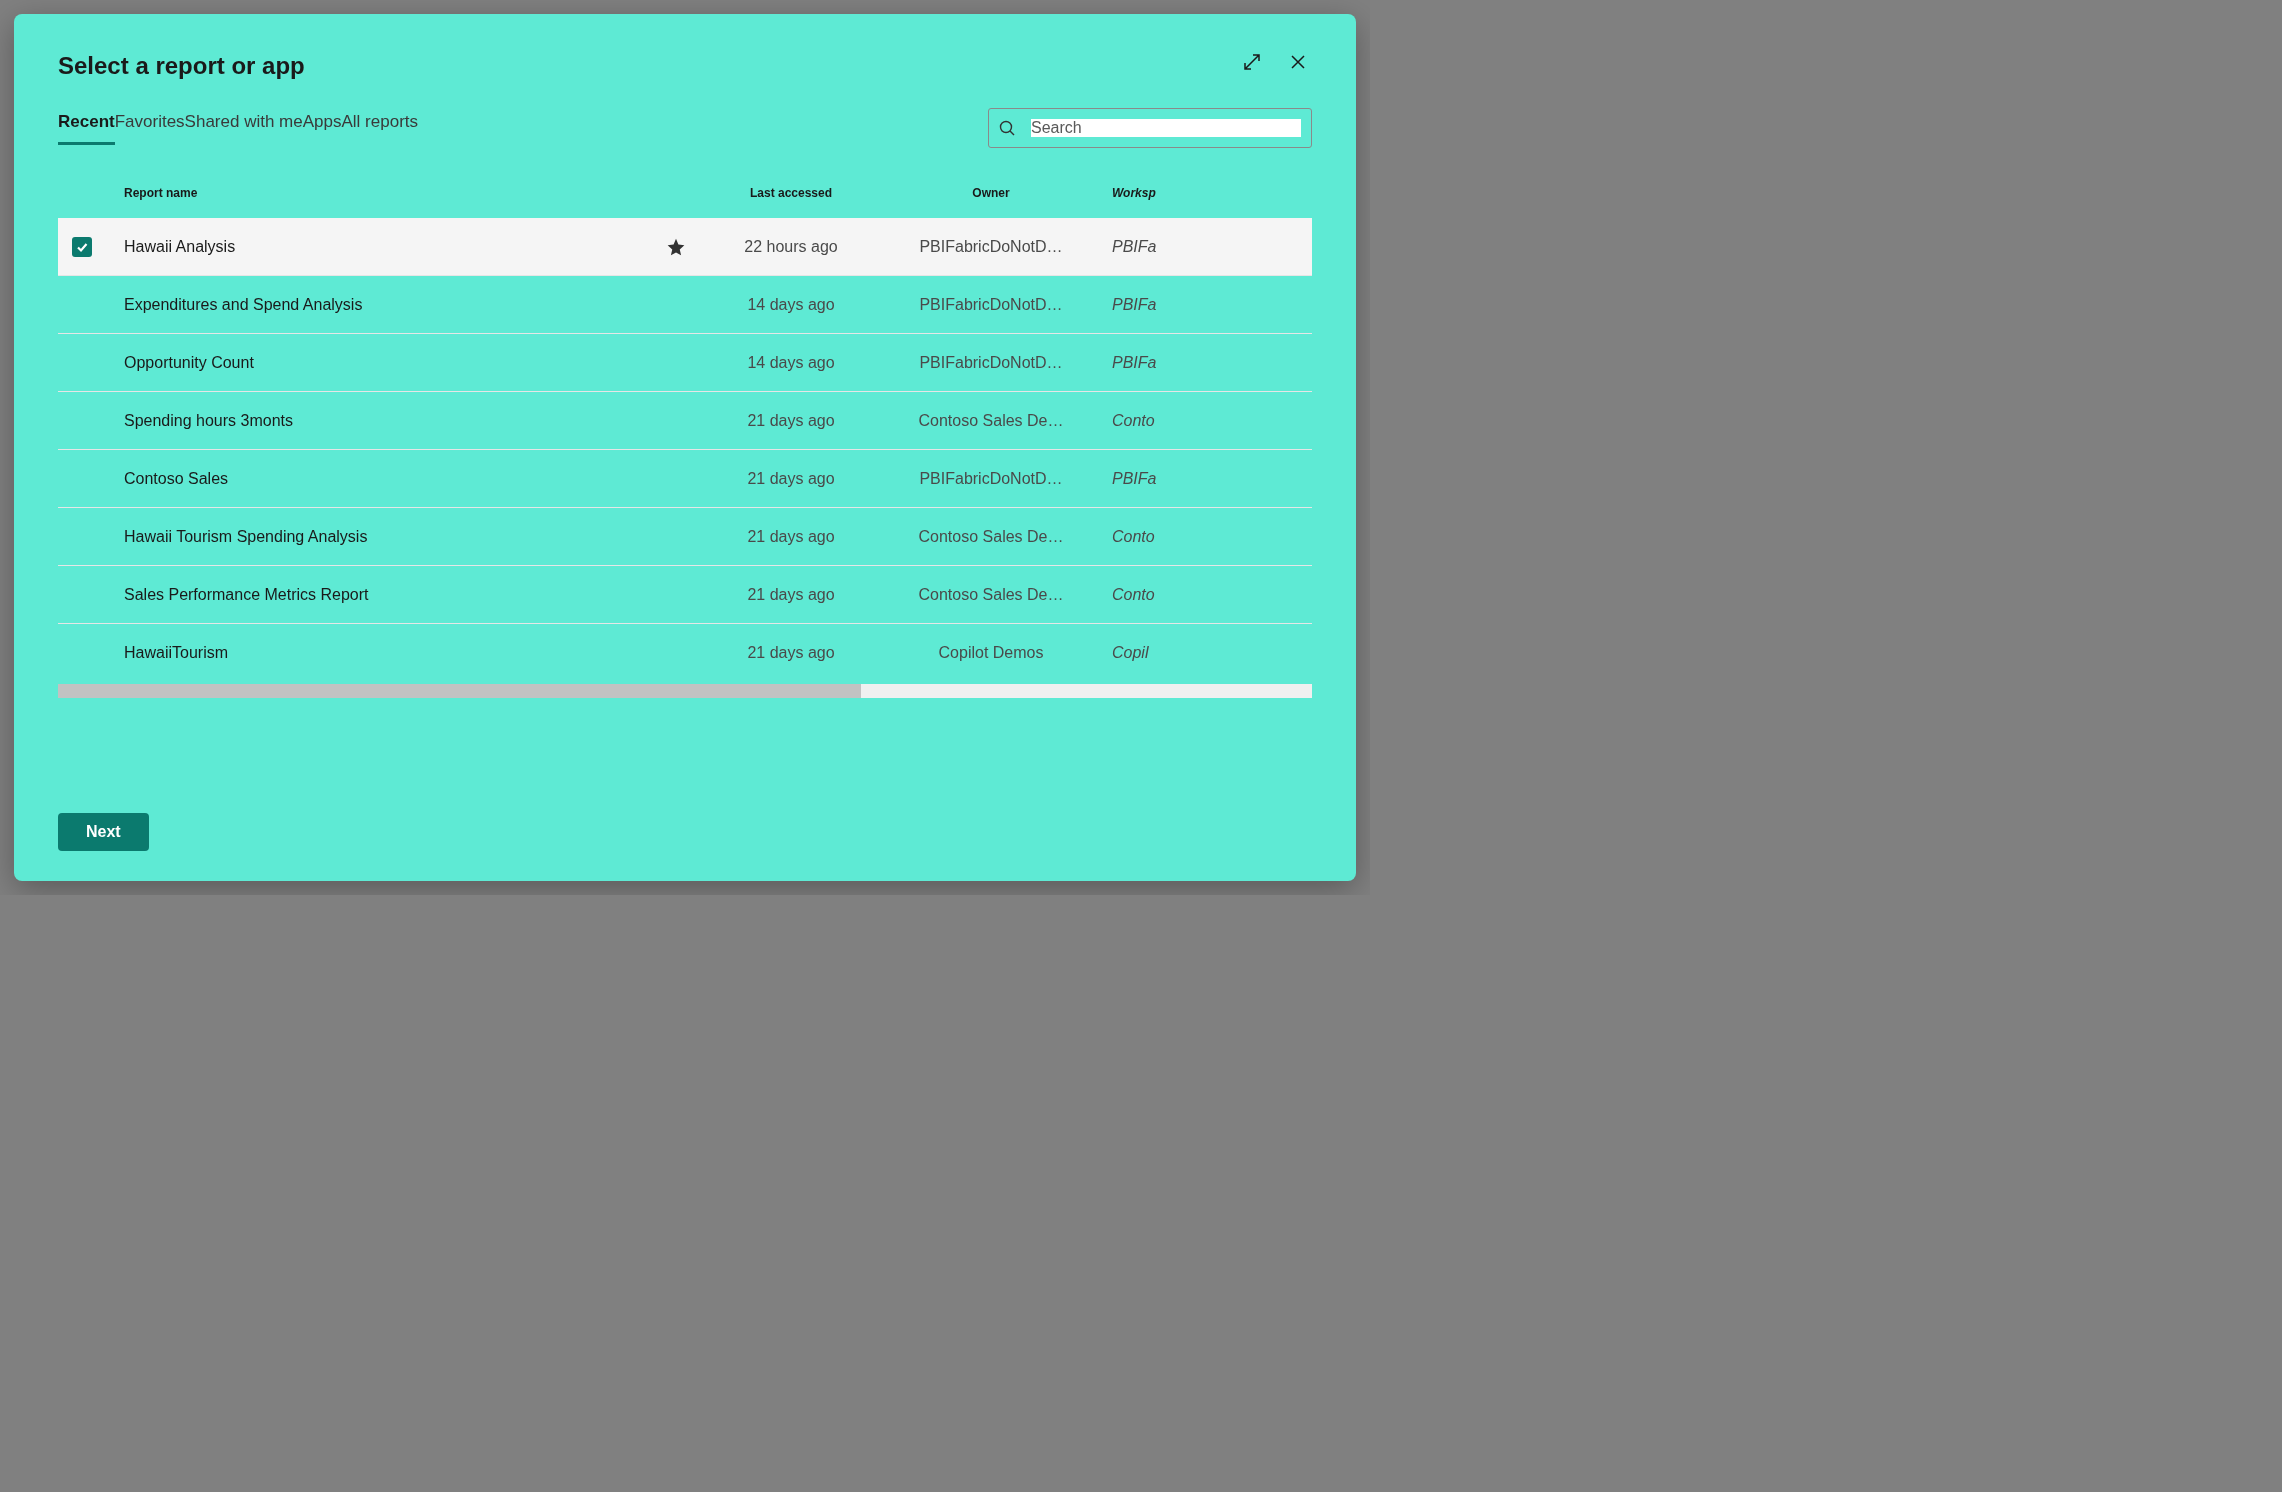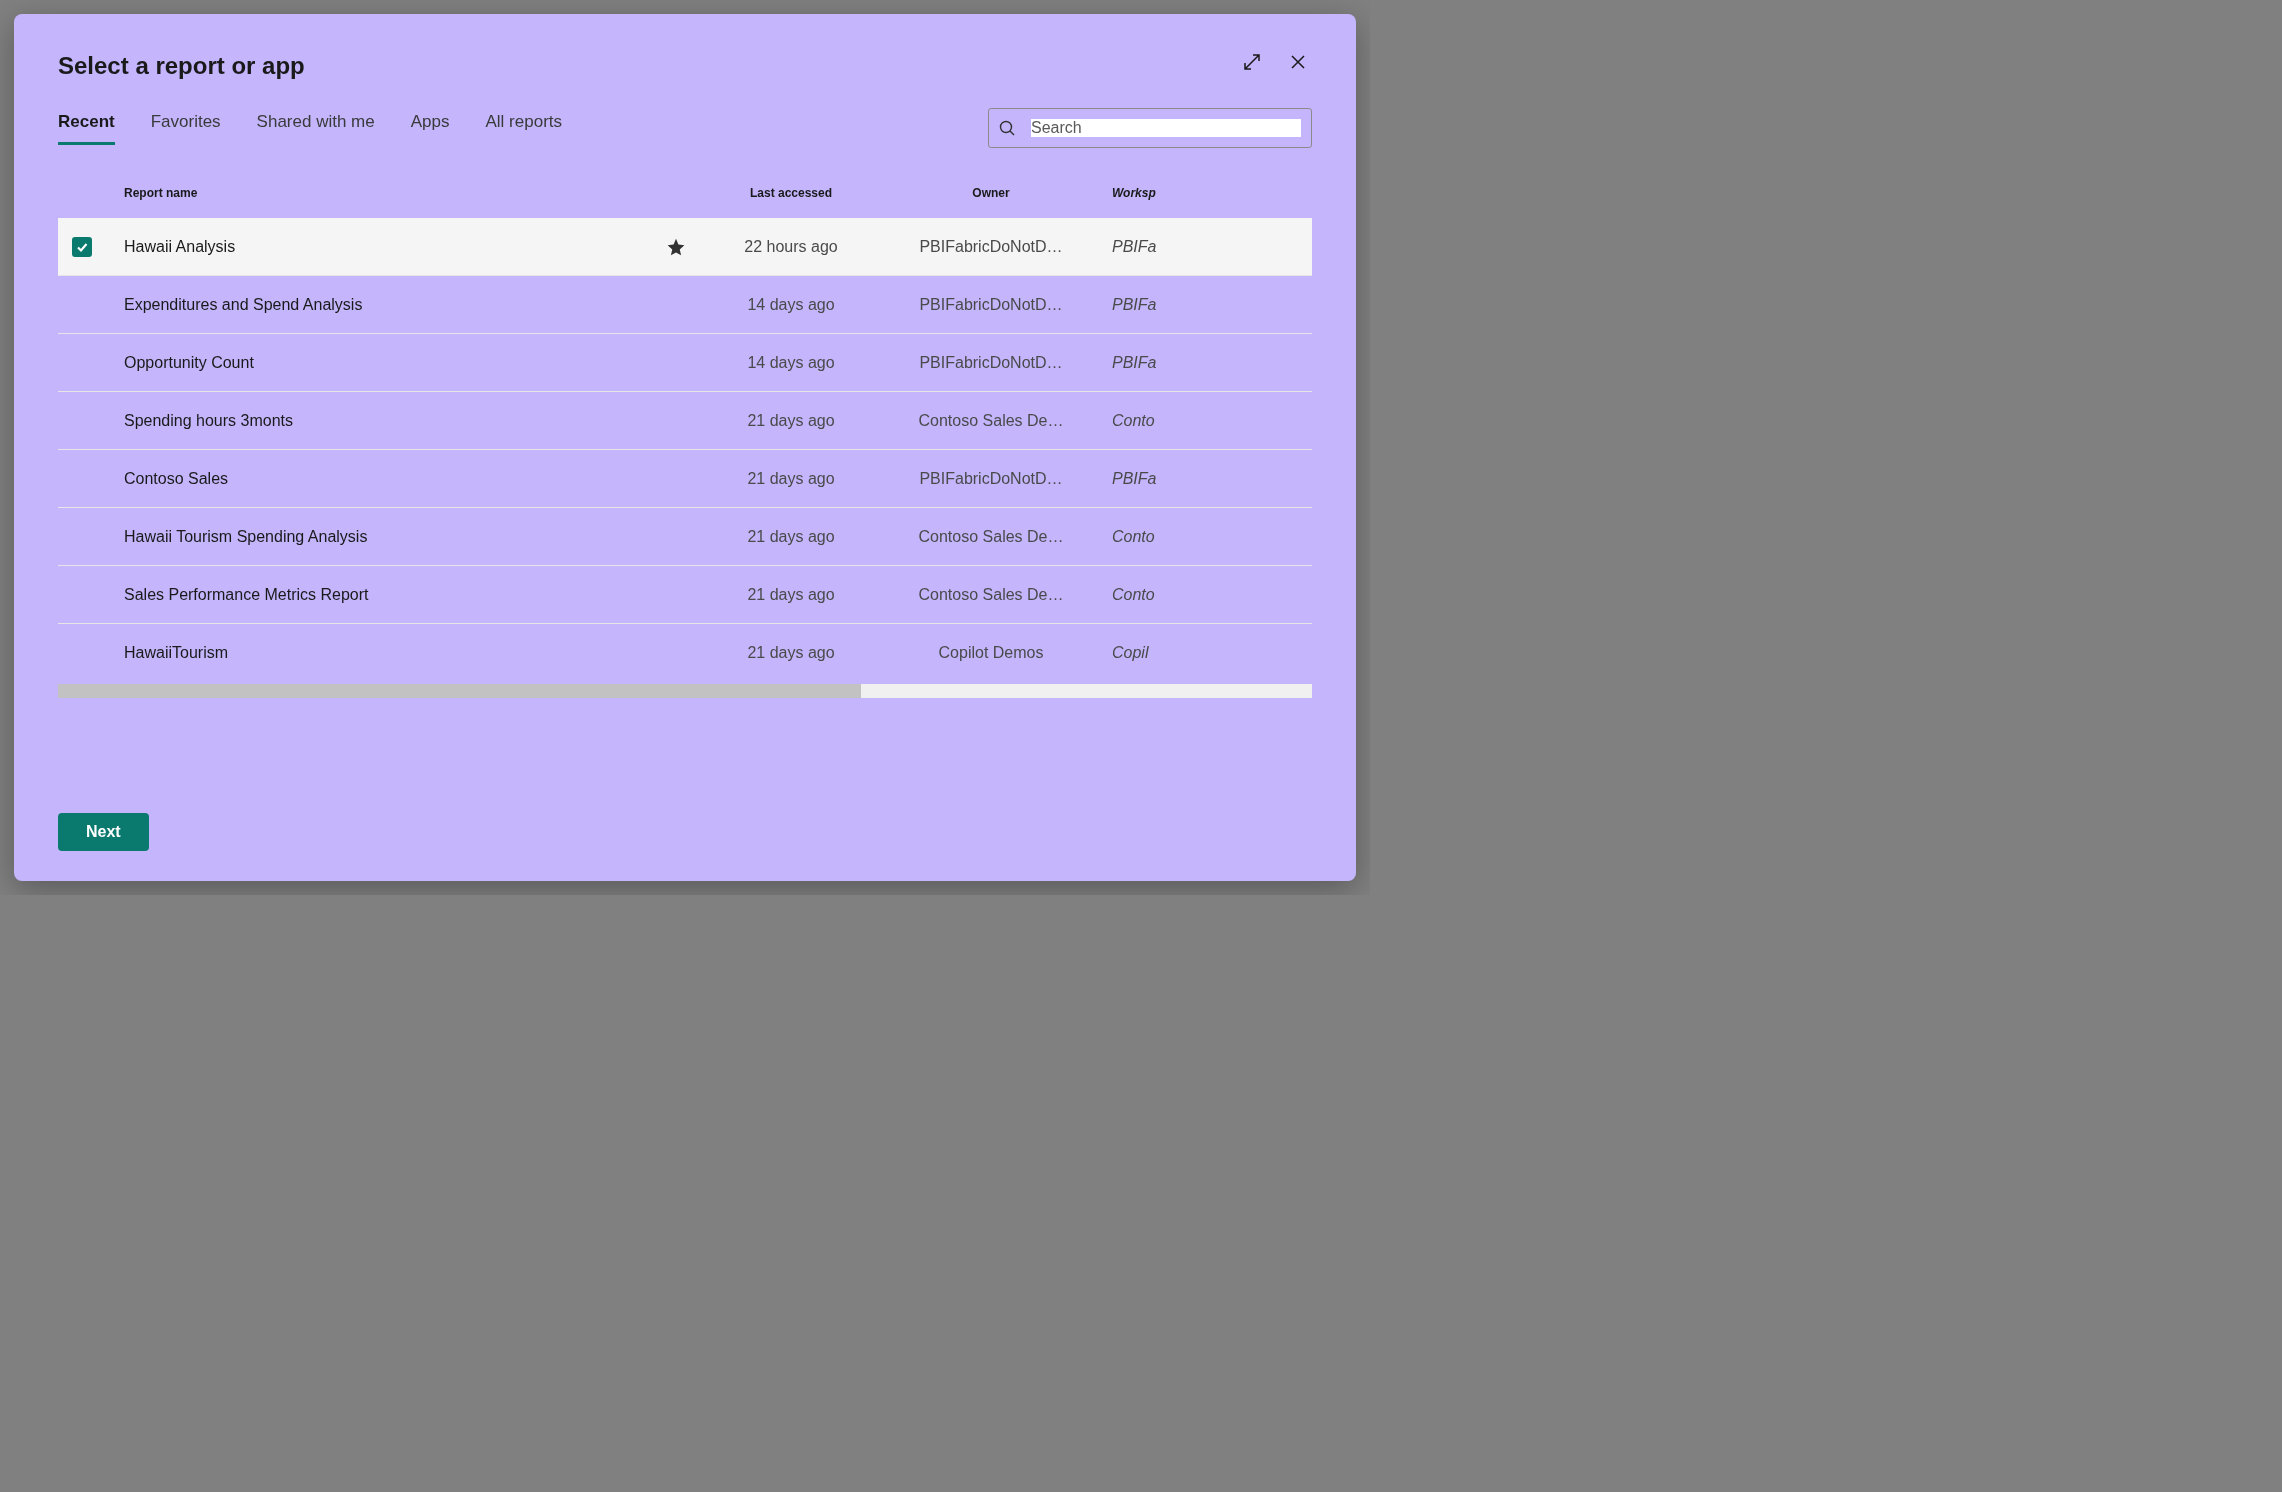--- a/index.html
+++ b/index.html
@@ -14,21 +14,21 @@
       height: 895px;
       position: relative;
       overflow: hidden;
     }
     .modal {
       position: absolute;
       top: 14px;
       left: 14px;
       right: 14px;
       bottom: 14px;
-      background: #c4b5fd;
+      background: #5eead4;
       border-radius: 8px;
       box-shadow: 0 8px 32px rgba(0,0,0,0.3);
       display: flex;
       flex-direction: column;
       padding: 38px 44px 30px 44px;
     }
     .modal-header {
       display: flex;
       justify-content: space-between;
       align-items: flex-start;
@@ -55,21 +55,20 @@
       color: #1a1a1a;
     }
     .tabs-row {
       display: flex;
       justify-content: space-between;
       align-items: center;
       margin-top: 28px;
     }
     .tabs {
       display: flex;
-      gap: 36px;
     }
     .tab {
       font-size: 17px;
       color: #3a3a3a;
       padding-bottom: 10px;
       cursor: pointer;
       border-bottom: 3px solid transparent;
     }
     .tab.active {
       font-weight: 600;

